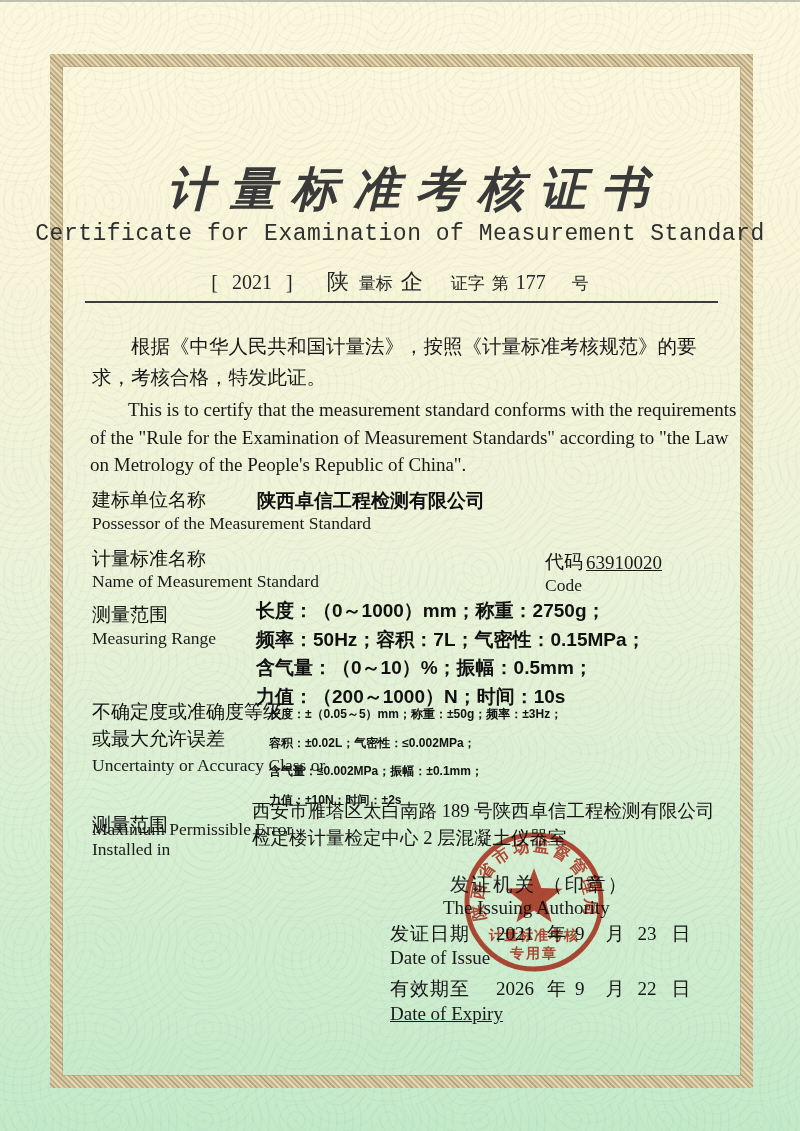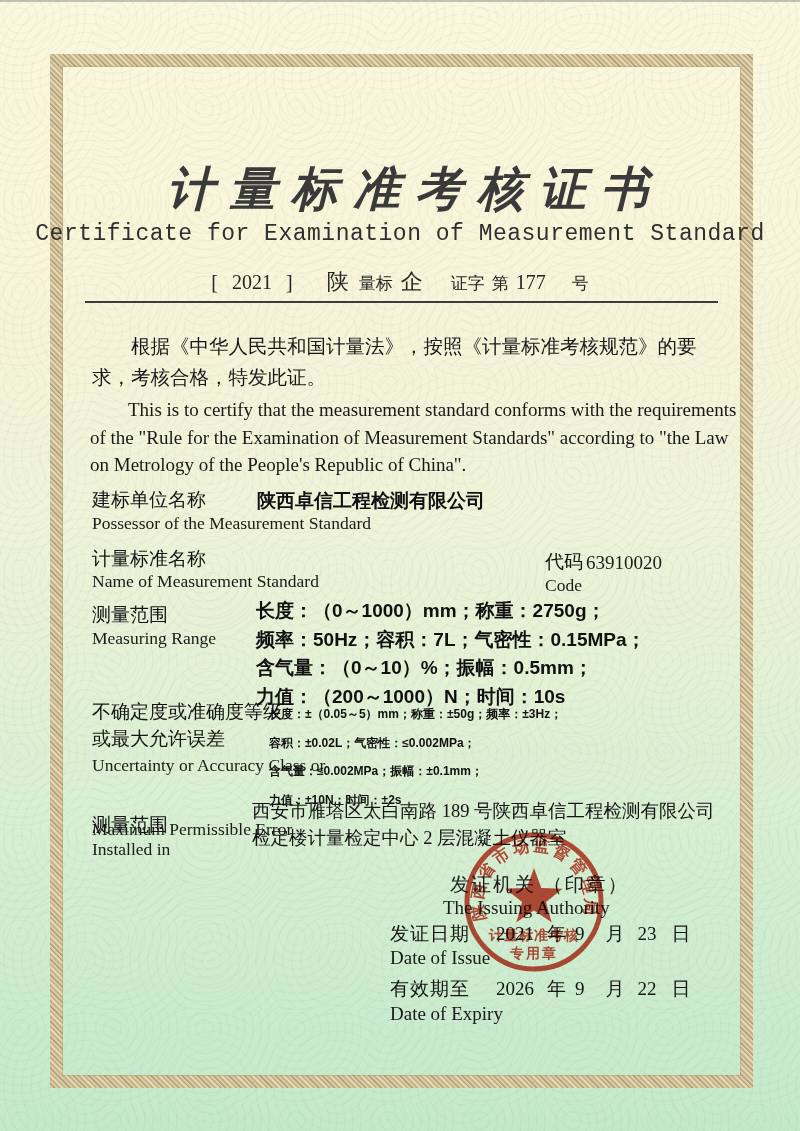--- a/index.html
+++ b/index.html
@@ -75,21 +75,21 @@
   <div class="abs intro-cn">根据《中华人民共和国计量法》，按照《计量标准考核规范》的要求，考核合格，特发此证。</div>
   <div class="abs intro-en">This is to certify that the measurement standard conforms with the  requirements of the "Rule for the Examination of Measurement Standards" according to "the Law on Metrology of the People's Republic of China".</div>
 
   <div class="abs lab-cn" style="left:92px;top:487px;">建标单位名称</div>
   <div class="abs val" style="left:257px;top:488px;">陕西卓信工程检测有限公司</div>
   <div class="abs lab-en" style="left:92px;top:513px;">Possessor of the Measurement Standard</div>
 
   <div class="abs lab-cn" style="left:92px;top:546px;">计量标准名称</div>
   <div class="abs lab-en" style="left:92px;top:571px;text-align:center;">Name of Measurement Standard</div>
   <div class="abs lab-cn" style="left:545px;top:549px;">代码</div>
-  <div class="abs" style="left:586px;top:552px;font-size:19px;">63910020</div>
+  <div class="abs" style="left:586px;top:552px;font-size:19px;text-decoration:underline;">63910020</div>
   <div class="abs lab-en" style="left:545px;top:575px;">Code</div>
 
   <div class="abs lab-cn" style="left:92px;top:602px;">测量范围</div>
   <div class="abs lab-en" style="left:92px;top:628px;">Measuring Range</div>
   <div class="abs val vlines" style="left:256px;top:597px;">
     <div>长度：（0～1000）mm；称重：2750g；</div>
     <div>频率：50Hz；容积：7L；气密性：0.15MPa；</div>
     <div>含气量：（0～10）%；振幅：0.5mm；</div>
     <div>力值：（200～1000）N；时间：10s</div>
   </div>
@@ -126,21 +126,21 @@
 
   <div class="abs daterow" style="left:390px;top:976px;">
     <span class="dl">有效期至</span>
     <span class="yv">2026</span>
     <span class="yu">年</span>
     <span class="mv">9</span>
     <span class="mu">月</span>
     <span class="dv">22</span>
     <span>日</span>
   </div>
-  <div class="abs lab-en" style="left:390px;top:1003px;font-size:19px;">Date of Expiry</div>
+  <div class="abs lab-en" style="left:390px;top:1003px;font-size:19px;text-decoration:underline;">Date of Expiry</div>
 
   <svg class="abs stamp" viewBox="0 0 156 156">
     <defs>
       <path id="arcpath" d="M 30.1 95.4 A 51 51 0 1 1 125.9 95.4" fill="none"></path>
     </defs>
     <circle cx="78" cy="78" r="67" fill="none" stroke="#c93a2b" stroke-width="5"></circle>
     <text font-size="16" letter-spacing="2">
       <textPath href="#arcpath" startOffset="0" textLength="192">陕西省市场监督管理局</textPath>
     </text>
     <polygon points="78,44 85.3,63.9 106.5,64.7 89.9,77.9 95.6,98.3 78,86.5 60.4,98.3 66.1,77.9 49.5,64.7 70.7,63.9" fill="#c93a2b"></polygon>

